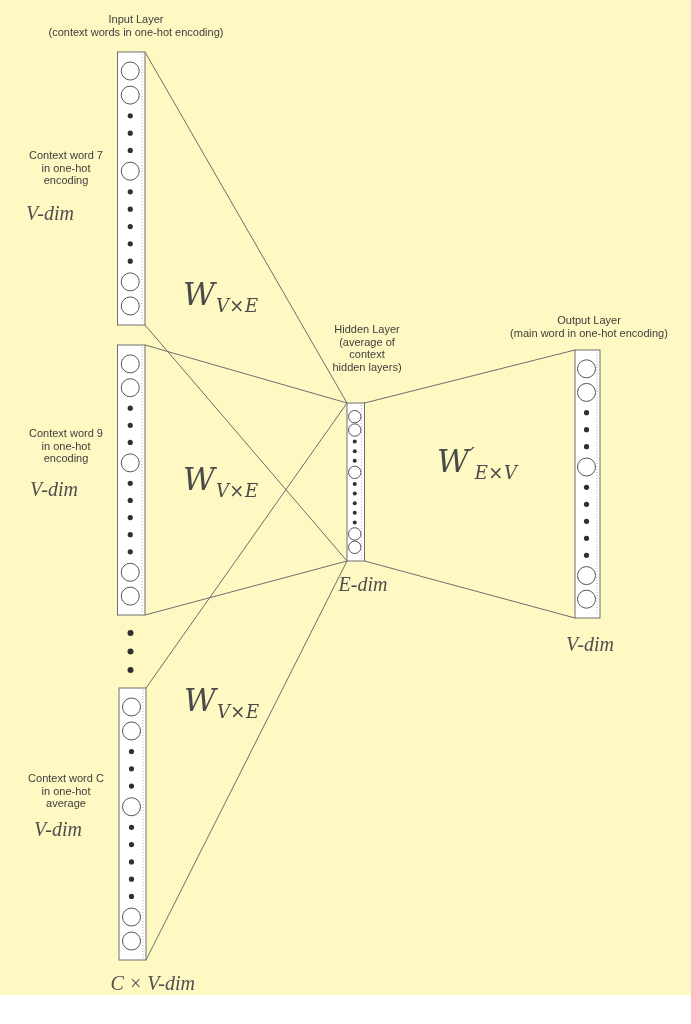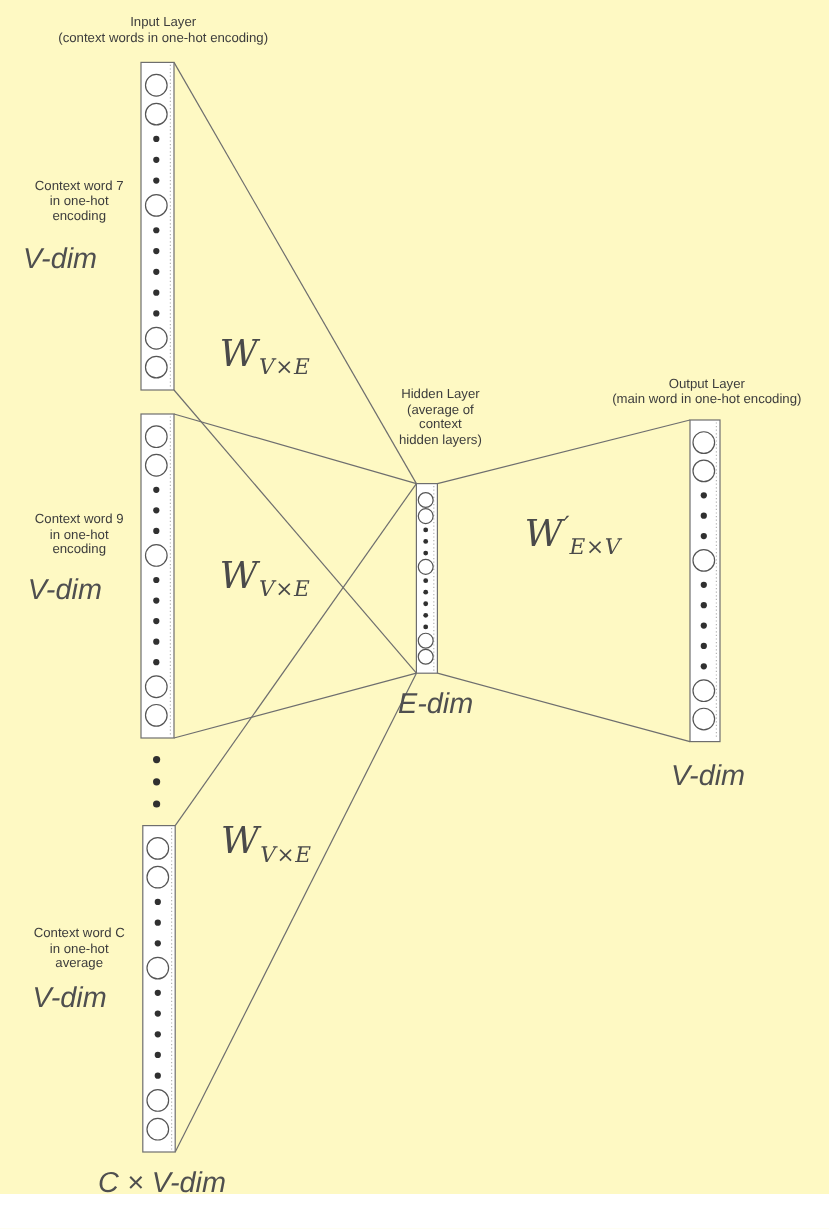--- a/index.html
+++ b/index.html
@@ -15,23 +15,23 @@
     position:absolute;
     color:#3d3d3d;
     font-size:11px;
     line-height:12.5px;
     text-align:center;
     white-space:pre-line;
   }
   .math {
     position:absolute;
     color:#4f4f4f;
-    font-family:Liberation Sans, sans-serif;
+    font-family:Liberation Serif, serif;
     font-style:italic;
-    font-size:24px;
+    font-size:20px;
     text-align:center;
     white-space:nowrap;
   }
   .w-label {
     position:absolute;
     color:#4a4a4a;
     font-family:"DejaVu Serif","Liberation Serif",serif;
     font-style:italic;
     white-space:nowrap;
   }
@@ -156,30 +156,30 @@
 
   <div class="lbl" style="left:316px; top:323px; width:102px;text-align:center;">Hidden Layer
 (average of
 context
 hidden layers)</div>
   <div class="math" style="left:323px; top:573px; width:80px;">E-dim</div>
 
   <div class="lbl" style="left:487px; top:314px; width:204px;">Output Layer
 (main word in one-hot encoding)</div>
 
-  <div class="w-label" style="left:437px; top:426px;">
+  <div class="w-label" style="left:437px; top:443px;">
     <span class="w-main">W</span><span class="w-prime">′</span><span class="w-sub">E×V</span>
   </div>
 
   <div class="math" style="left:548px; top:633px; width:84px;">V-dim</div>
 
   <div class="lbl" style="left:16px; top:772px; width:100px;">Context word C
 in one-hot
 average</div>
   <div class="math" style="left:16px; top:818px; width:84px;">V-dim</div>
 
   <div class="w-label" style="left:184px; top:682px;">
     <span class="w-main">W</span><span class="w-prime"></span><span class="w-sub">V×E</span>
   </div>
 
-  <div class="math" style="left:75px; top:972px; width:120px;">C × V-dim</div>
+  <div class="math" style="left:75px; top:972px; width:120px;text-align:right;">C × V-dim</div>
 
 </div>
 
 </body></html>

